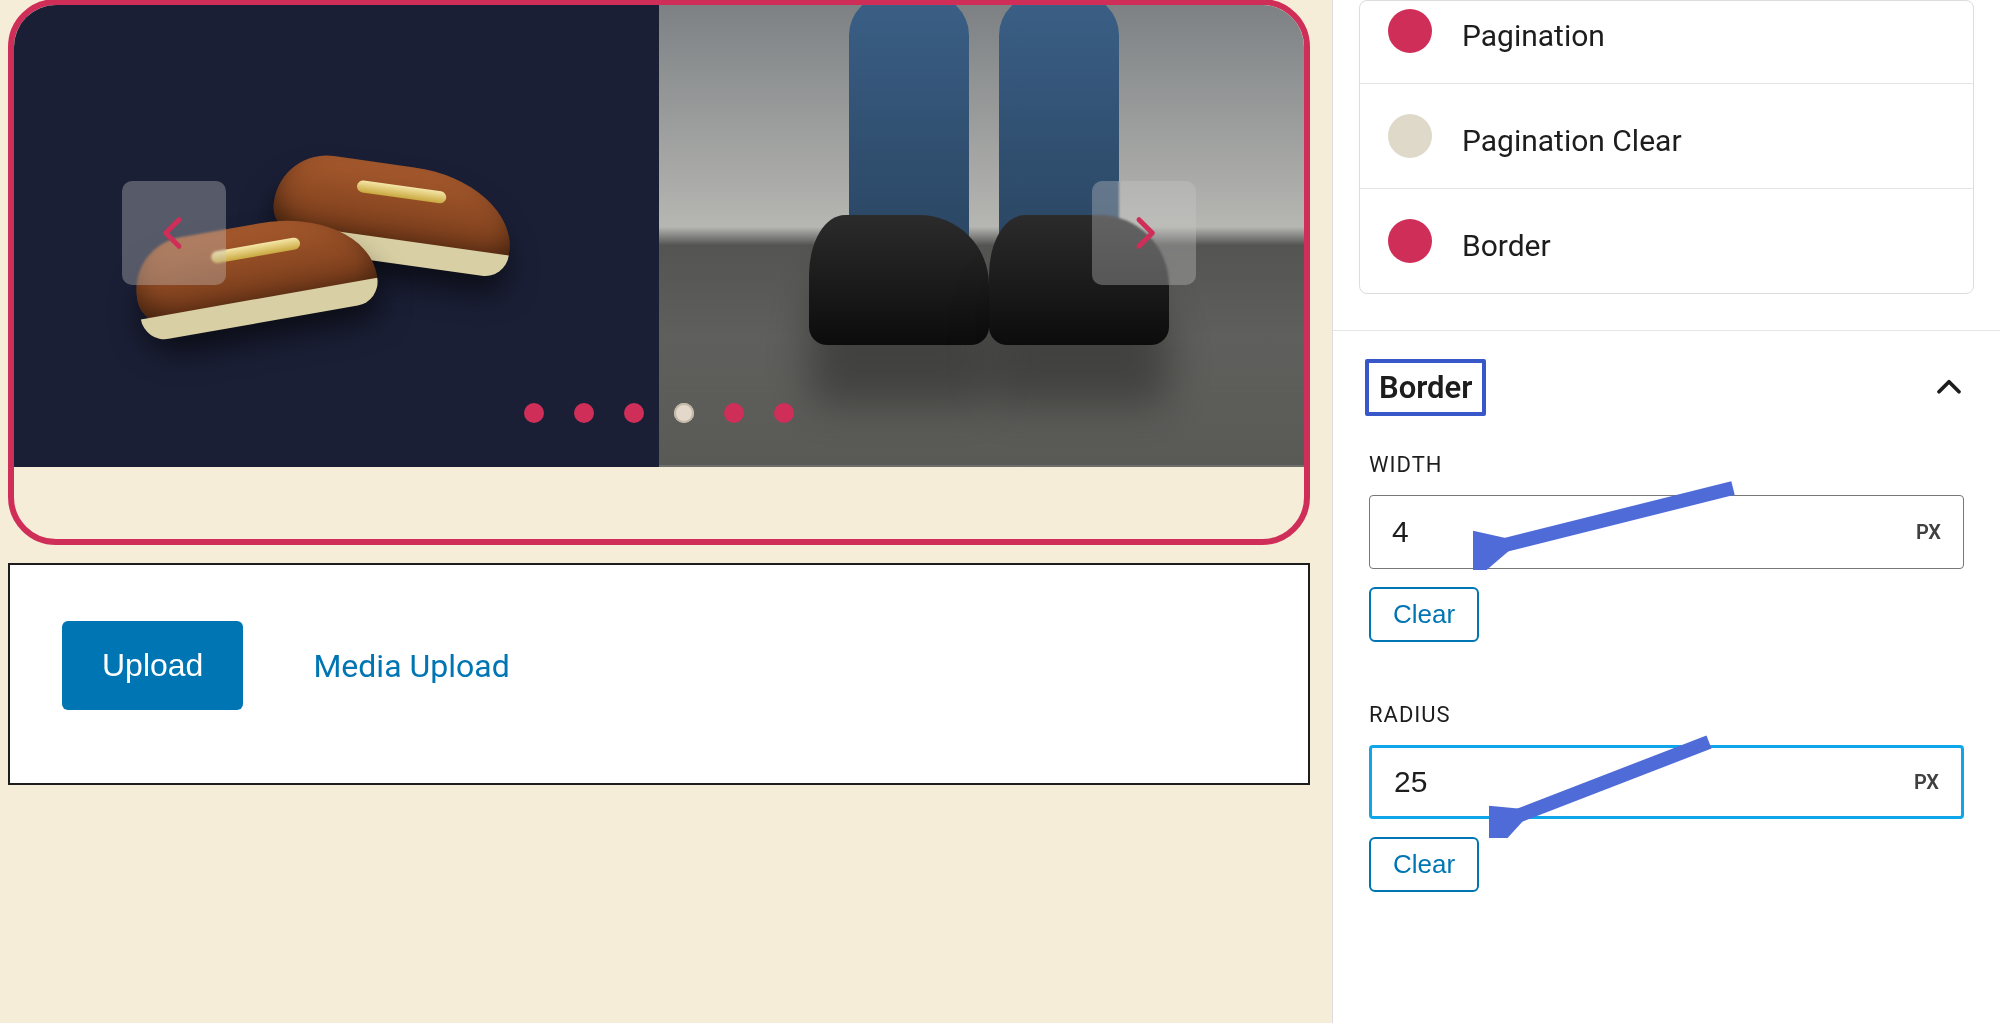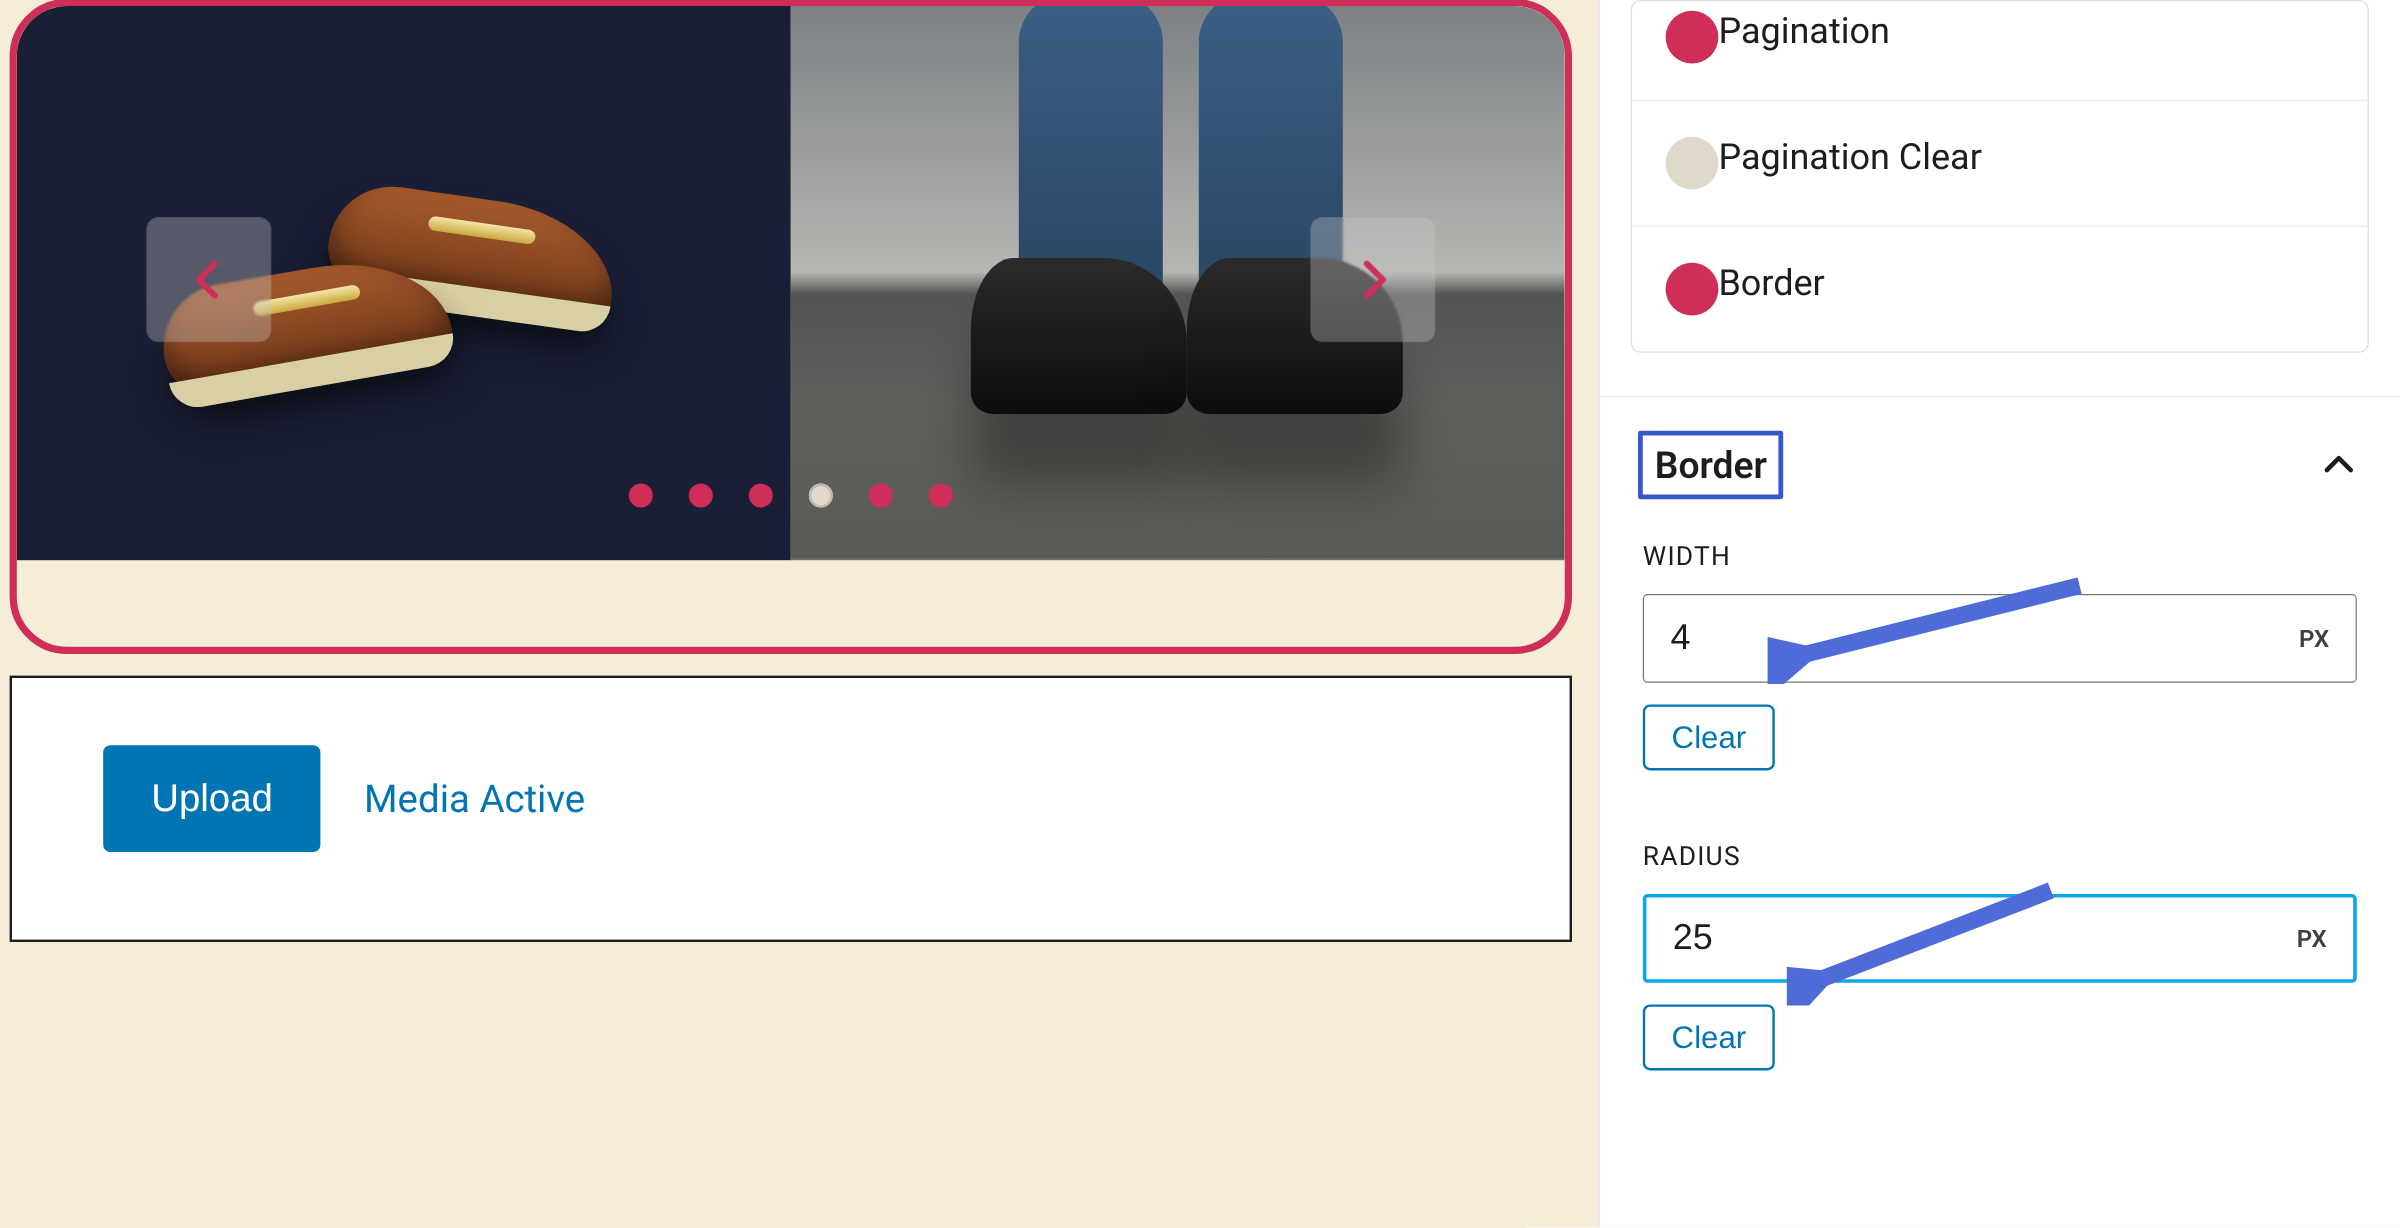--- a/index.html
+++ b/index.html
@@ -114,21 +114,21 @@
   
   .media-panel {
     margin-top: 18px;
     width: 1302px;
     height: 222px;
     background: #fff;
     border: 2px solid #1d1d1d;
   }
   .media-panel-inner {
     padding: 56px 52px;
-    display: flex; align-items: center; gap: 36px; margin-left: 24px;
+    display: flex; align-items: center; gap: 70px;
   }
   .btn-primary {
     background: #0075b3;
     color: #fff;
     font-size: 32px;
     border: none;
     padding: 26px 40px;
     border-radius: 6px;
     cursor: pointer;
     font-weight: 400;
@@ -150,21 +150,21 @@
     overflow: hidden;
   }
 
   .color-list {
     margin: 0 26px;
     border: 1px solid #ddd;
     border-radius: 8px;
     overflow: hidden;
   }
   .color-row {
-    display: flex; align-items: flex-start; 
+    display: flex; align-items: flex-end; gap: 30px;
     padding: 30px 28px;
     border-top: 1px solid #e5e5e5;
     cursor: pointer;
   }
   .color-row:first-child { border-top: none; padding-top: 8px; }
   .swatch {
     width: 44px; height: 44px; border-radius: 50%;
     display: inline-block;
   }
   .color-row span.label { font-size: 30px; color: #1d1d1d; }
@@ -269,21 +269,21 @@
         <div class="dot"></div>
         <div class="dot active"></div>
         <div class="dot"></div>
         <div class="dot"></div>
       </div>
   </div>
 
   <div class="media-panel">
     <div class="media-panel-inner">
       <button class="btn-primary">Upload</button>
-      <a class="link">Media Active</a>
+      <a class="link">Media Upload</a>
     </div>
   </div>
 </div>
 
 <div class="sidebar">
 
   <div class="color-list" id="color-list">
       <div class="color-row">
         <span class="swatch" style="background: rgb(207, 46, 88);"></span>
         <span class="label">Pagination</span>

